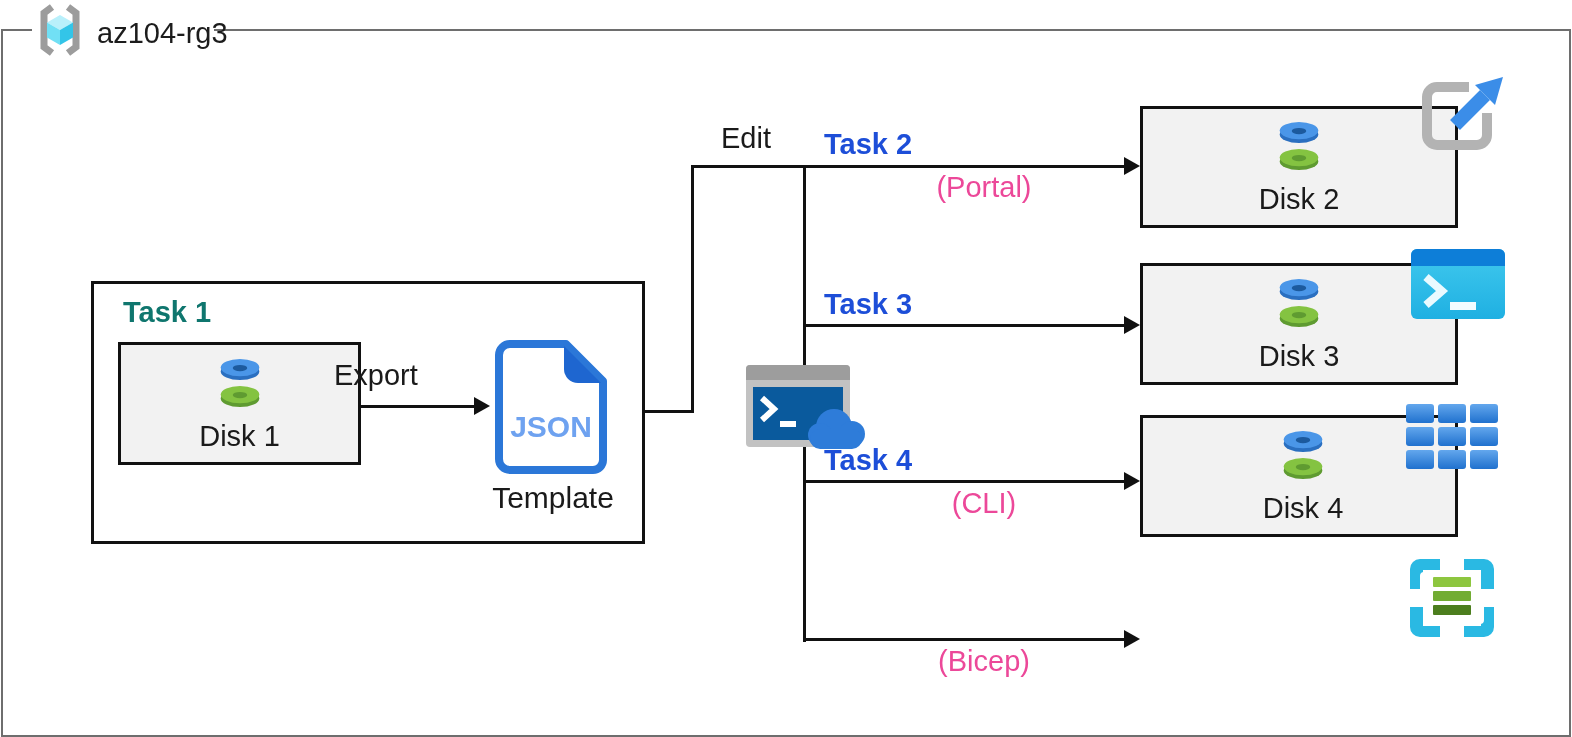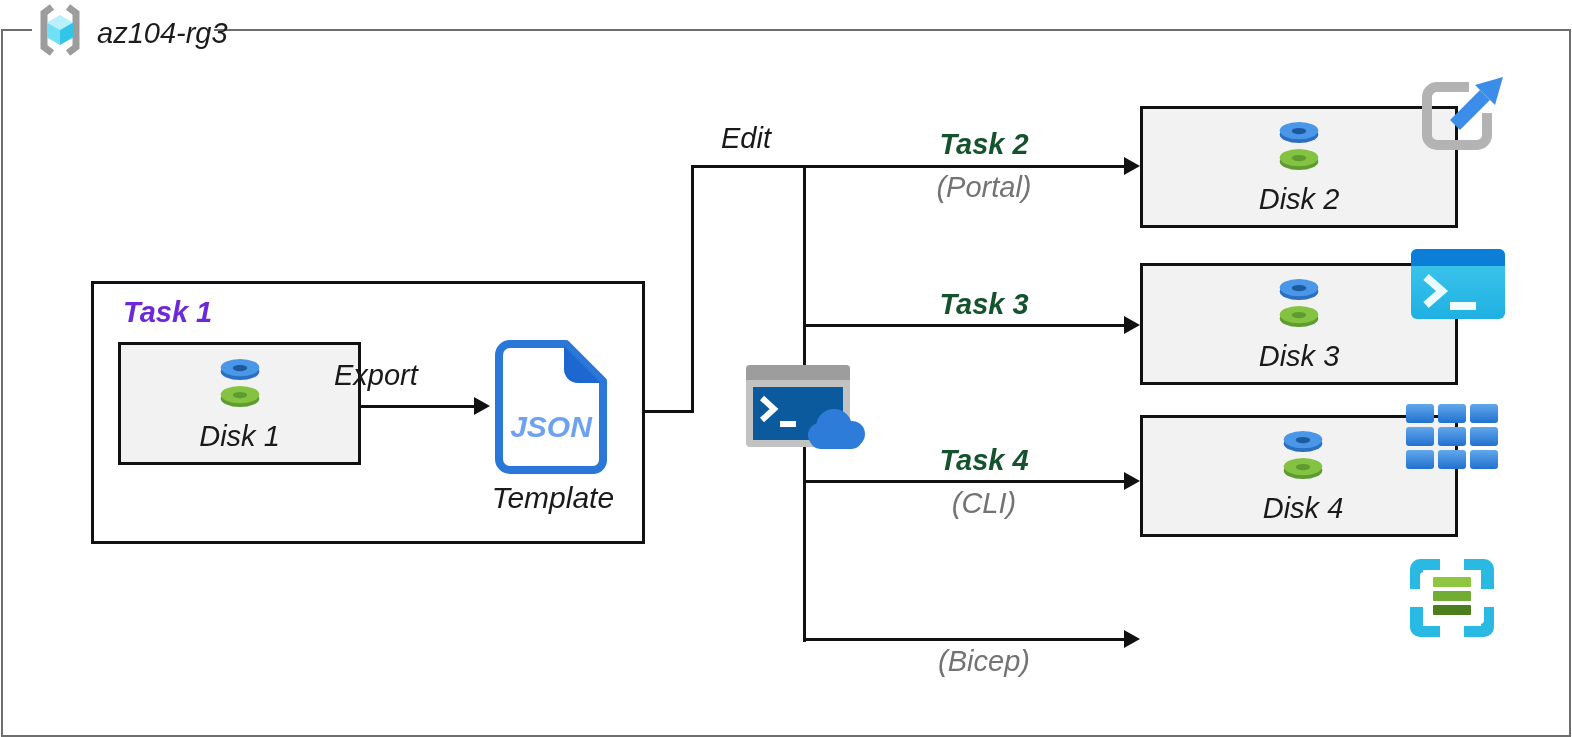--- a/index.html
+++ b/index.html
@@ -1,41 +1,41 @@
 <!DOCTYPE html>
 <html><head>
 <meta charset="utf-8">
 <style>
   html,body{margin:0;padding:0;background:#fff;}
   #canvas{
     position:relative;width:1572px;height:737px;background:#fff;overflow:hidden;
-    font-family:"Liberation Sans",sans-serif;color:#1a1a1a;font-style:italic;
+    font-family:"Liberation Sans",sans-serif;color:#1a1a1a;
   }
   .abs{position:absolute;}
   
   #rg-frame{left:1px;top:29px;width:1566px;height:704px;border:2px solid #6e6e6e;}
   #rg-gap{left:32px;top:27px;width:182px;height:7px;background:#fff;}
   #rg-label{left:97px;top:17px;font-size:29px;line-height:33px;color:#1c1c1c;}
   
   #task1-box{left:91px;top:281px;width:554px;height:263px;border:3px solid #111;background:#fff;box-sizing:border-box;}
-  .task-title{font-size:29px;line-height:32px;font-weight:bold;color:#6d28d9;}
+  .task-title{font-size:29px;line-height:32px;font-weight:bold;color:#0f766e;}
   #task1-title{left:123px;top:296px;}
   .disk-box{
     left:1140px;width:318px;height:122px;background:#F2F2F2;border:3px solid #111;box-sizing:border-box;
     display:flex;flex-direction:column;align-items:center;justify-content:center;gap:10px;
   }
   .disk-label{font-size:29px;line-height:32px;color:#1a1a1a;}
   #disk1-box{left:118px;top:342px;width:243px;height:123px;}
   
   .plain-label{font-size:29px;line-height:33px;color:#1a1a1a;}
   #export-label{left:334px;top:359px;}
   #edit-label{left:721px;top:122px;}
   #template-label{left:469px;top:481px;width:168px;text-align:center;font-size:30px;}
-  .branch-title{left:824px;width:320px;text-align:center;font-size:29px;line-height:33px;font-weight:bold;color:#14532d;}
-  .branch-method{left:824px;width:320px;text-align:center;font-size:29px;line-height:33px;color:#737373;}
+  .branch-title{left:824px;width:320px;font-size:29px;line-height:33px;font-weight:bold;color:#1d4ed8;}
+  .branch-method{left:824px;width:320px;text-align:center;font-size:29px;line-height:33px;color:#ec4899;}
   
   .hline,.vline{background:#111;}
   .arrow-e{width:0;height:0;border-left:16px solid #111;border-top:9px solid transparent;border-bottom:9px solid transparent;}
 </style>
 </head>
 <body>
 
 <div id="canvas">
 
   <div class="abs" id="rg-frame"></div>

